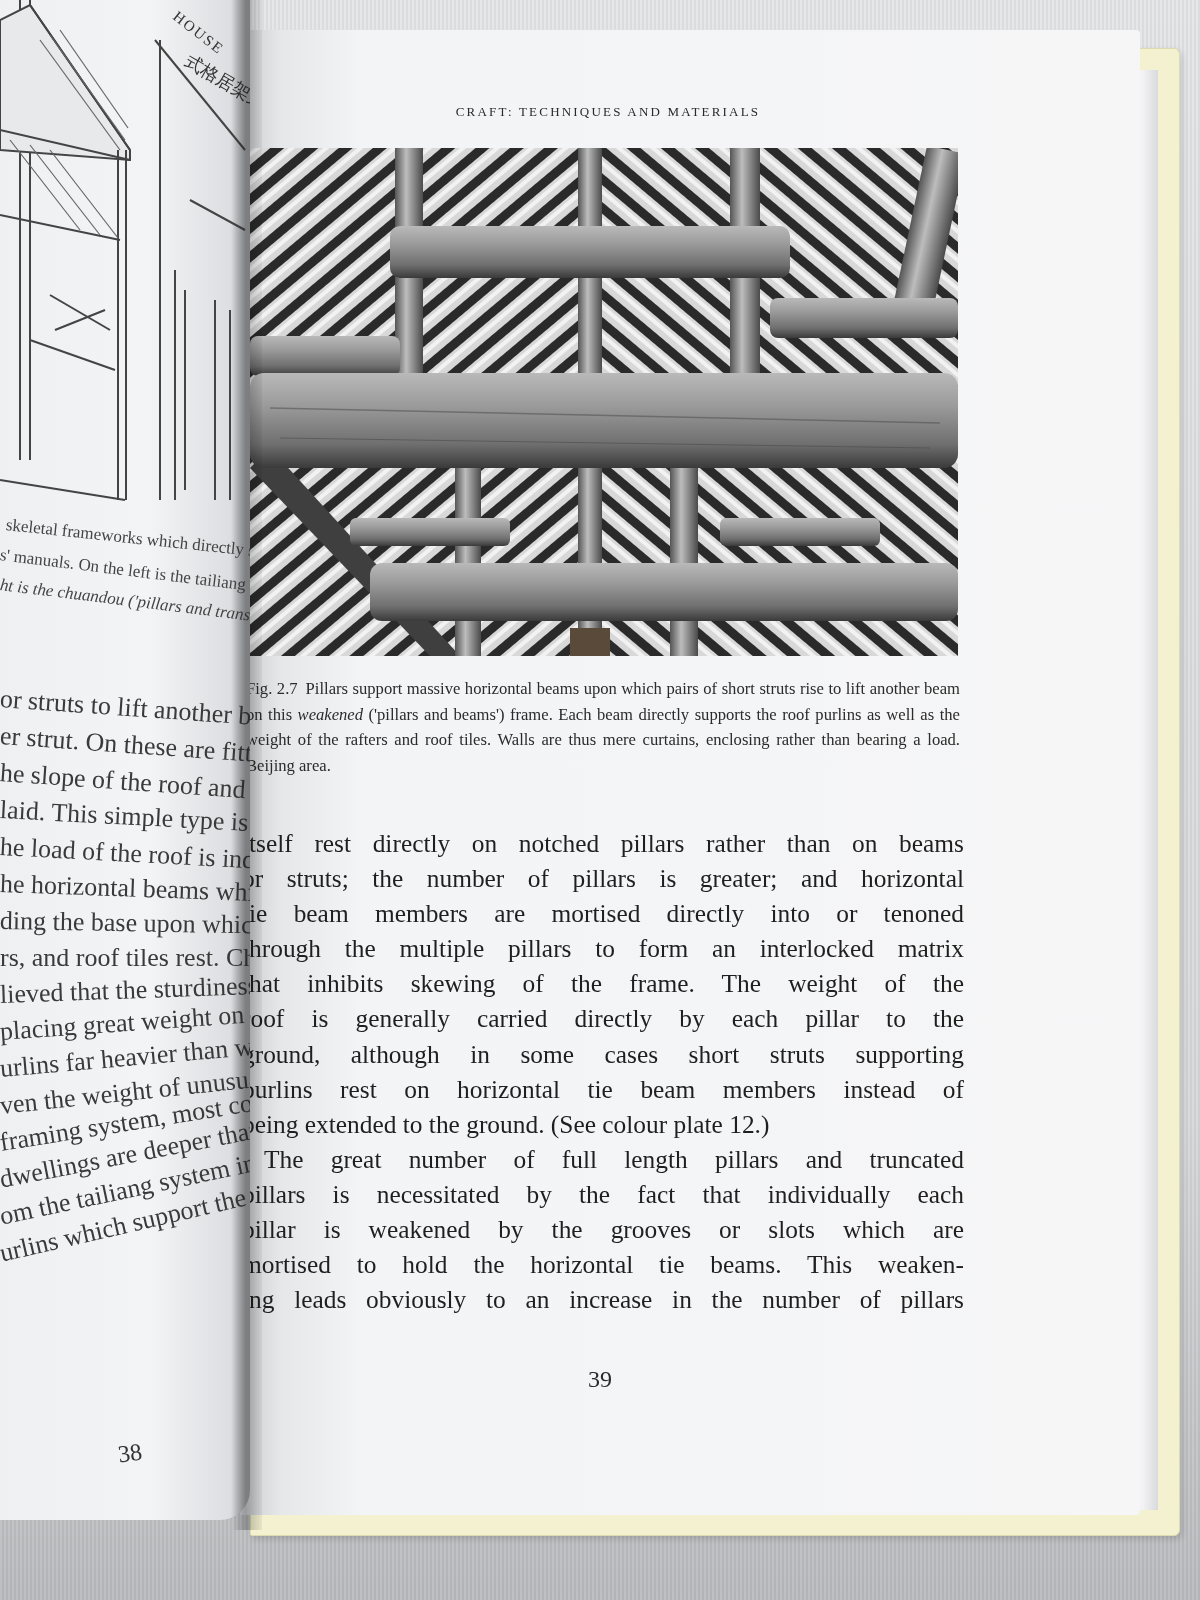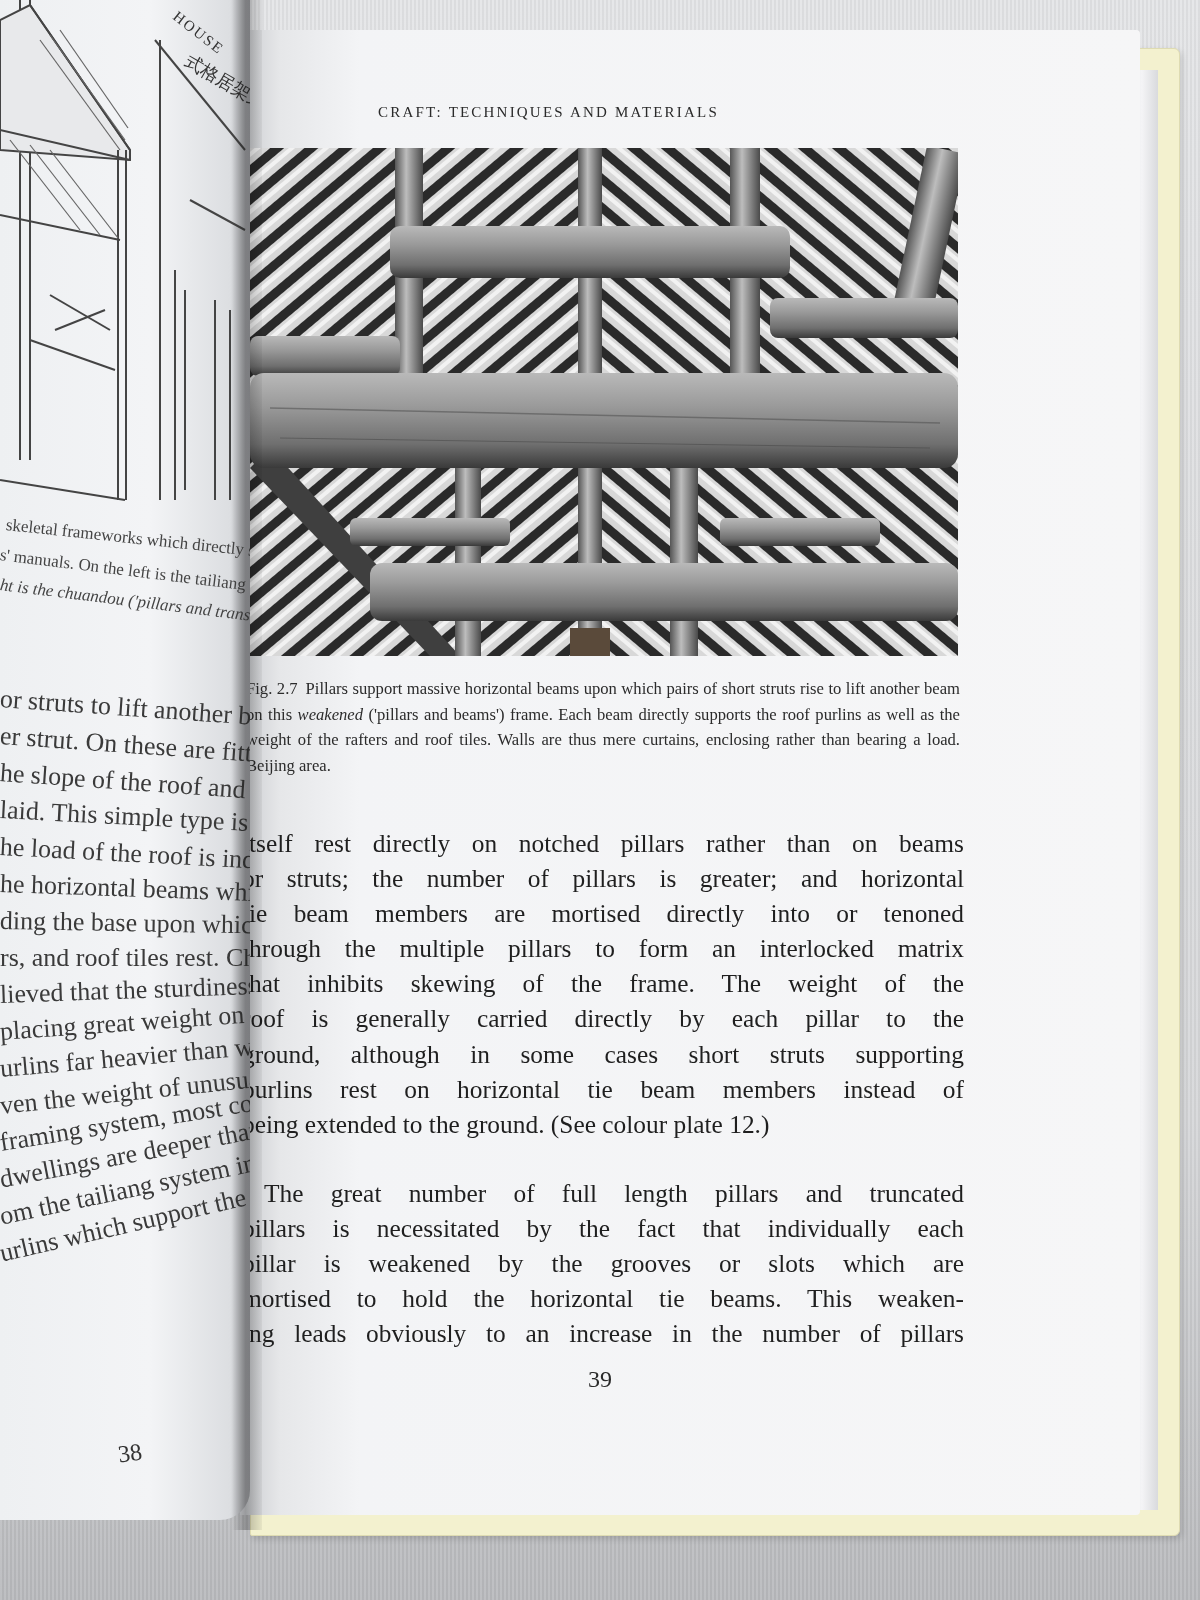--- a/index.html
+++ b/index.html
@@ -30,42 +30,43 @@
       border-left: 1px solid #cfd0d3;
     }
     
     .page-right {
       position: absolute; left: 240px; top: 30px; width: 900px; height: 1485px;
       background: linear-gradient(90deg, #c9cbce 0px, #e6e7e9 40px, #f3f4f6 120px, #f6f6f7 100%);
       border-radius: 0 4px 4px 0;
     }
     .running-head {
       position: absolute; left: 378px; top: 104px; width: 460px;
-      font-size: 15px; letter-spacing: 2.2px; color: #2a2a2a;
+      font-size: 13px; letter-spacing: 2.2px; color: #2a2a2a;
+      text-align: center;
     }
     
     .figure-photo {
       position: absolute; left: 250px; top: 148px; width: 708px; height: 508px;
       background: #8d8d8d;
       overflow: hidden;
     }
     .figure-photo svg { display: block; }
     .caption {
       position: absolute; left: 246px; top: 676px; width: 714px;
       font-size: 16.6px; line-height: 25.5px; color: #2b2b2b;
       text-align: justify;
     }
     .caption .fig-no { margin-right: 8px; }
     .body-text {
       position: absolute; left: 242px; top: 826px; width: 722px;
       font-size: 25.4px; line-height: 35.1px; color: #1f1f1f;
     }
     .body-text p { text-align: justify; text-align-last: justify; }
     .body-text p.last-line { text-align-last: left; }
-    .body-text p.indent { text-indent: 22px; margin-top: 34px; }
+    .body-text p.indent { text-indent: 22px; }
     .page-number-right {
       position: absolute; left: 580px; top: 1366px; width: 40px;
       font-size: 24px; color: #2a2a2a; text-align: center; font-family: Liberation Serif, serif;
     }
     
     .page-left {
       position: absolute; left: 0; top: 0; width: 250px; height: 1520px;
       background: linear-gradient(90deg, #eef0f2 0%, #f3f4f6 60%, #dcdee1 92%, #9a9b9f 100%);
       border-radius: 0 0 30px 0;
       overflow: hidden;

